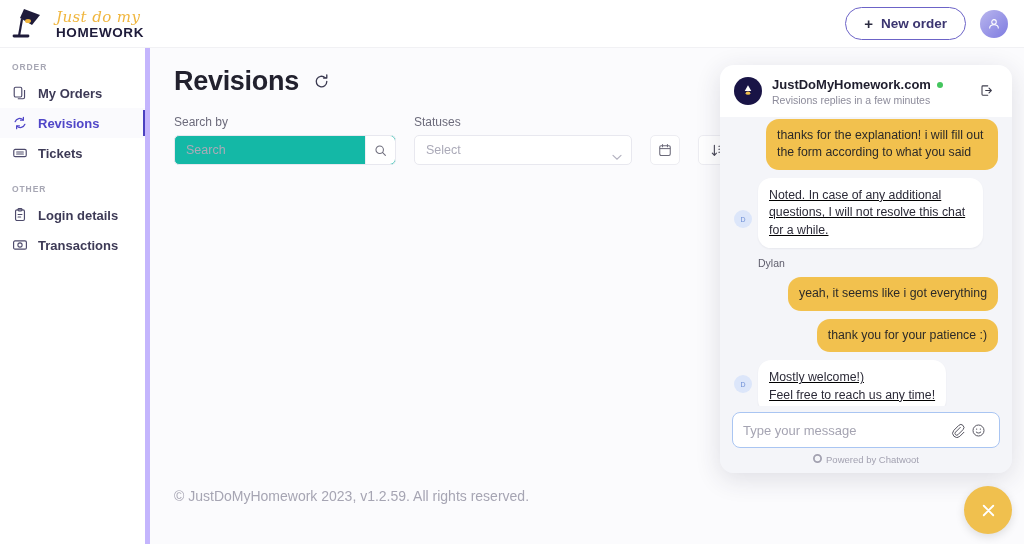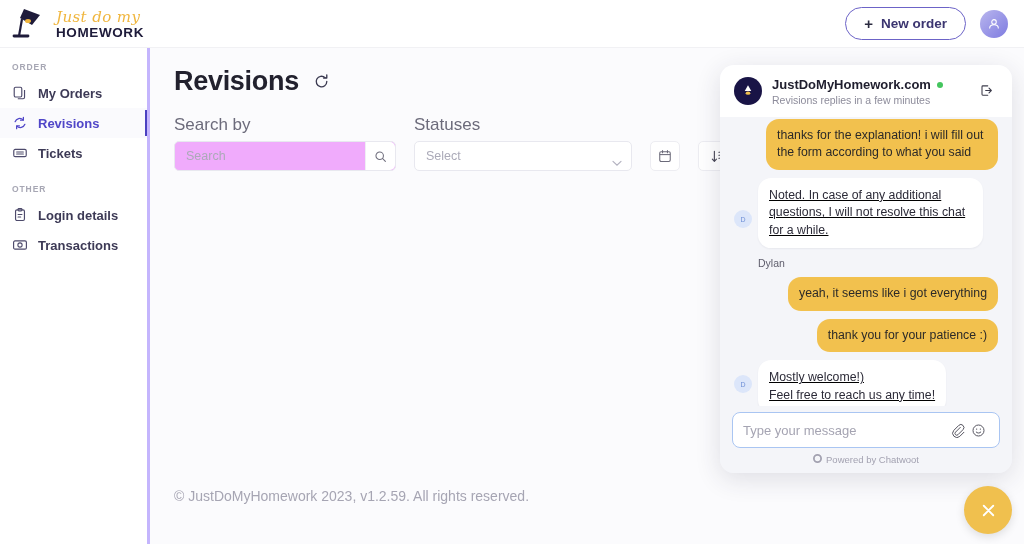--- a/index.html
+++ b/index.html
@@ -42,21 +42,21 @@
   .avatar-btn {
     width: 28px; height: 28px; border-radius: 50%;
     background: linear-gradient(135deg,#B9B6EE,#7E7BE0);
     display: flex; align-items: center; justify-content: center;
     cursor: pointer; border: none;
   }
 
   
   .sidebar {
     position: absolute; top: 48px; left: 0; width: 150px; height: 496px;
-    background: #ffffff; border-right: 3px solid #c4b5fd;
+    background: #ffffff; border-right: 5px solid #c4b5fd;
     padding-top: 14px; z-index: 10;
   }
   .nav-group-label {
     font-size: 8.5px; color: #A7A7B4; letter-spacing: .9px;
     padding: 0 0 6px 12px; font-weight: bold;
   }
   .nav-item {
     display: flex; align-items: center; gap: 10px;
     height: 30px; padding-left: 12px; position: relative;
     font-size: 13px; color: #3D3A56; cursor: pointer; font-weight: 600;
@@ -75,25 +75,25 @@
   .main {
     position: absolute; top: 48px; left: 150px;
     width: 874px; height: 496px;
     background: #FBFBFD;
   }
   .page-head { display: flex; align-items: center; gap: 12px; padding: 18px 0 0 24px; }
   .page-title { font-size: 27px; font-weight: bold; color: #22212E; letter-spacing: -.3px; }
   .refresh-btn { background: none; border: none; cursor: pointer; padding: 2px; display: flex; }
 
   .filters { display: flex; align-items: flex-end; gap: 18px; padding: 18px 0 0 24px; }
-  .field-label { font-size: 17px; color: #6C6B7B; margin-bottom: 6px; display: block; }
+  .field-label { font-size: 12px; color: #6C6B7B; margin-bottom: 6px; display: block; }
   .search-wrap { position: relative; width: 222px; }
   .search-input {
     width: 222px; height: 30px; border: 1px solid #E8E8EF;
-    border-radius: 5px; background: #f0abfc; padding: 0 32px 0 11px;
+    border-radius: 5px; background: #14b8a6; padding: 0 32px 0 11px;
     font-size: 12.5px; color: #41404F; outline: none;
     font-family: "Liberation Sans", sans-serif;
   }
   .search-input::placeholder { color: #ABAAB8; }
   .search-ico-btn {
     position: absolute; right: 1px; top: 1px; width: 30px; height: 28px;
     background: #fff; border: none; border-left: 1px solid #EFEFF4;
     display: flex; align-items: center; justify-content: center; cursor: pointer;
     border-radius: 0 5px 5px 0;
   }

